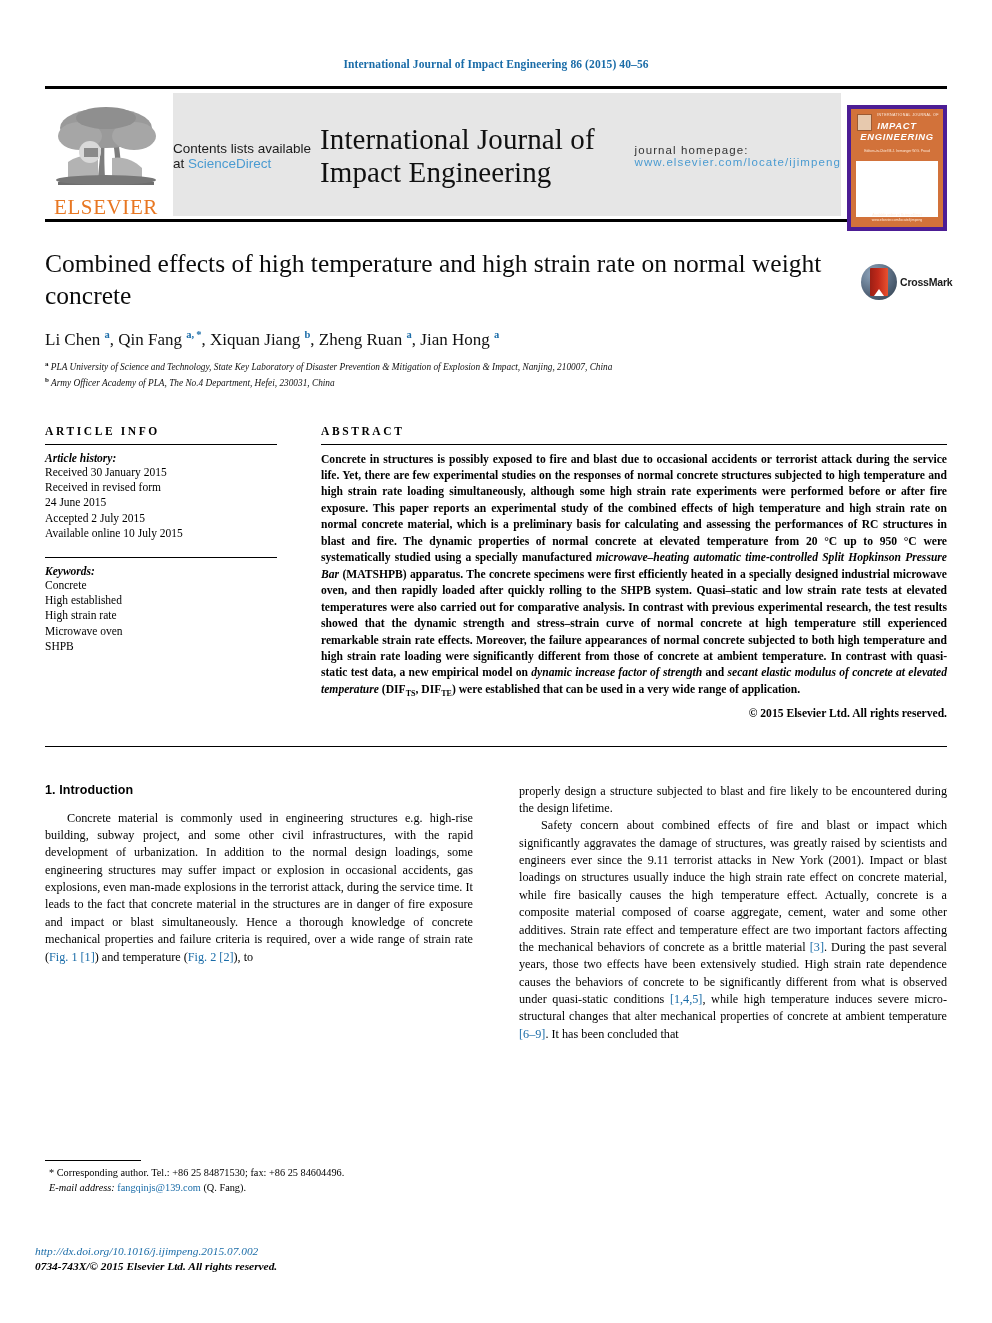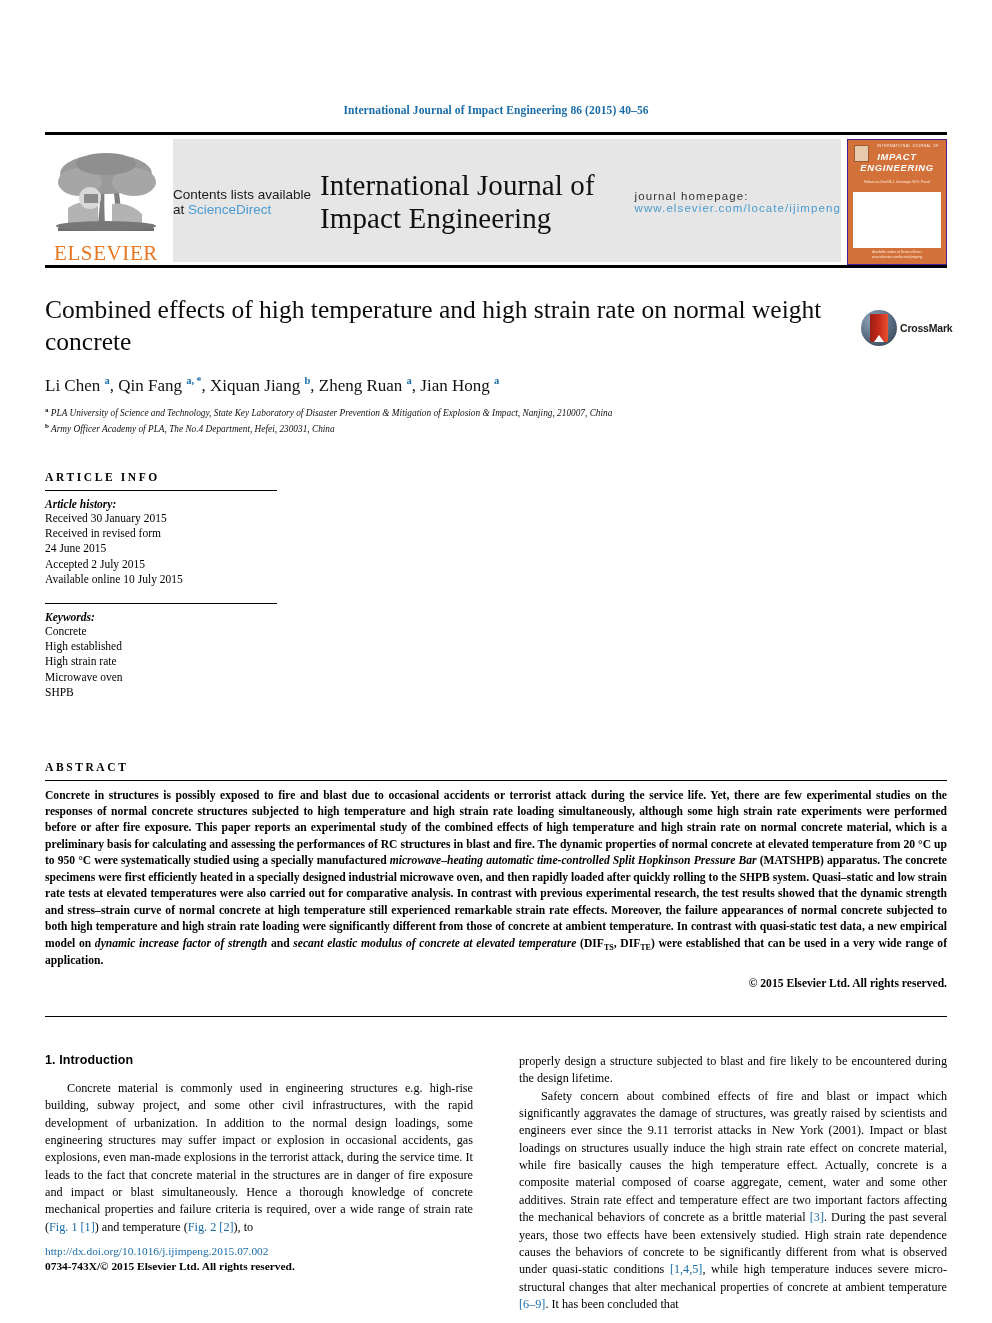--- a/index.html
+++ b/index.html
@@ -14,21 +14,21 @@
     overflow: hidden;
   }
   .page { width: 992px; height: 1323px; position: relative; }
 
   
   .running-head {
     text-align: center;
     color: #1a6ca8;
     font-size: 11.5px;
     font-weight: bold;
-    padding-top: 104px;
+    padding-top: 58px;
     letter-spacing: 0.1px;
   }
 
   
   .masthead {
     margin: 16px 45px 0 45px;
     border-top: 3px solid #000;
     position: relative;
     height: 133px;
   }
@@ -88,23 +88,24 @@
     font-size: 11.5px;
     letter-spacing: 1.1px;
     color: #333;
   }
   .homepage-line .url { color: #4a9bd1; }
   .cover-thumb {
     width: 100px;
     flex: 0 0 100px;
     height: 126px;
     background: #d2723a;
-    border: 1px solid #4c1d95;
+    border: 4px solid #4c1d95;
     position: relative;
     overflow: hidden;
+    margin-top: 12px;
   }
   .cover-badge {
     position: absolute; left: 6px; top: 5px; width: 15px; height: 17px;
     background: #e7c9ae; border: 1px solid #9c5a33;
   }
   .cover-tiny {
     position: absolute; left: 26px; top: 4px; right: 4px;
     text-align: center; font-family: "Liberation Sans", sans-serif;
     font-size: 3.6px; color: #fdf0e6; letter-spacing: 0.4px;
   }
@@ -185,24 +186,23 @@
     color: #111;
   }
   .affils sup { font-style: normal; font-weight: bold; font-size: 7px; }
 
   
   .info-abstract {
     margin: 34px 45px 0 45px;
     display: flex;
     gap: 44px;
     border-top: 0;
-    flex-direction: column;
   }
   .info-col { width: 232px; flex: 0 0 232px; }
-  .abs-col  { flex: 1 1 auto; margin-top: 14px; }
+  .abs-col  { flex: 1 1 auto; }
   .sec-head {
     font-family: "Liberation Serif", serif;
     font-size: 11.5px;
     font-weight: bold;
     letter-spacing: 2.6px;
     margin-bottom: 7px;
   }
   .hr-thin { border-top: 1.6px solid #000; margin: 0 0 7px 0; }
   .hr-block { border-top: 1.6px solid #000; margin: 15px 0 7px 0; }
   .info-label {
@@ -264,23 +264,24 @@
   .fn-text {
     font-size: 10.3px;
     line-height: 1.42;
     padding-left: 12px;
     text-indent: -8px;
   }
   .fn-text .em { font-style: italic; }
   .fn-text .mail { color: #1a6ca8; }
   .doi-block {
     position: absolute;
-    left: 45px;
+    left: 35px;
     top: 1244px;
     width: 428px;
+    font-style: italic;
   }
   .doi { color: #1a6ca8; font-size: 11.4px; line-height: 1.35; }
   .issn { font-size: 11.4px; font-weight: bold; line-height: 1.35; }
 </style>
 </head>
 <body>
 
 <div class="page">
 
   <div class="running-head">International Journal of Impact Engineering 86 (2015) 40–56</div>
@@ -397,19 +398,24 @@
     <div class="bcol">
       <div class="bhead">1. Introduction</div>
       <p class="btext">Concrete material is commonly used in engineering structures e.g. high-rise building, subway project, and some other civil infrastructures, with the rapid development of urbanization. In addition to the normal design loadings, some engineering structures may suffer impact or explosion in occasional accidents, gas explosions, even man-made explosions in the terrorist attack, during the service time. It leads to the fact that concrete material in the structures are in danger of fire exposure and impact or blast simultaneously. Hence a thorough knowledge of concrete mechanical properties and failure criteria is required, over a wide range of strain rate (<span class="ref">Fig. 1 [1]</span>) and temperature (<span class="ref">Fig. 2 [2]</span>), to</p>
     </div>
     <div class="bcol">
       <p class="btext noind">properly design a structure subjected to blast and fire likely to be encountered during the design lifetime.</p>
       <p class="btext">Safety concern about combined effects of fire and blast or impact which significantly aggravates the damage of structures, was greatly raised by scientists and engineers ever since the 9.11 terrorist attacks in New York (2001). Impact or blast loadings on structures usually induce the high strain rate effect on concrete material, while fire basically causes the high temperature effect. Actually, concrete is a composite material composed of coarse aggregate, cement, water and some other additives. Strain rate effect and temperature effect are two important factors affecting the mechanical behaviors of concrete as a brittle material <span class="ref">[3]</span>. During the past several years, those two effects have been extensively studied. High strain rate dependence causes the behaviors of concrete to be significantly different from what is observed under quasi-static conditions <span class="ref">[1,4,5]</span>, while high temperature induces severe micro-structural changes that alter mechanical properties of concrete at ambient temperature <span class="ref">[6–9]</span>. It has been concluded that</p>
     </div>
   </div>
 
+  <div class="footnotes">
+    <div class="fn-rule"></div>
+    <div class="fn-text">* Corresponding author. Tel.: +86 25 84871530; fax: +86 25 84604496.</div>
+    <div class="fn-text"><span class="em">E-mail address:</span> <span class="mail">fangqinjs@139.com</span> (Q. Fang).</div>
+  </div>
 
   <div class="doi-block">
     <div class="doi">http://dx.doi.org/10.1016/j.ijimpeng.2015.07.002</div>
     <div class="issn">0734-743X/© 2015 Elsevier Ltd. All rights reserved.</div>
   </div>
 
 </div>
 
 </body></html>

